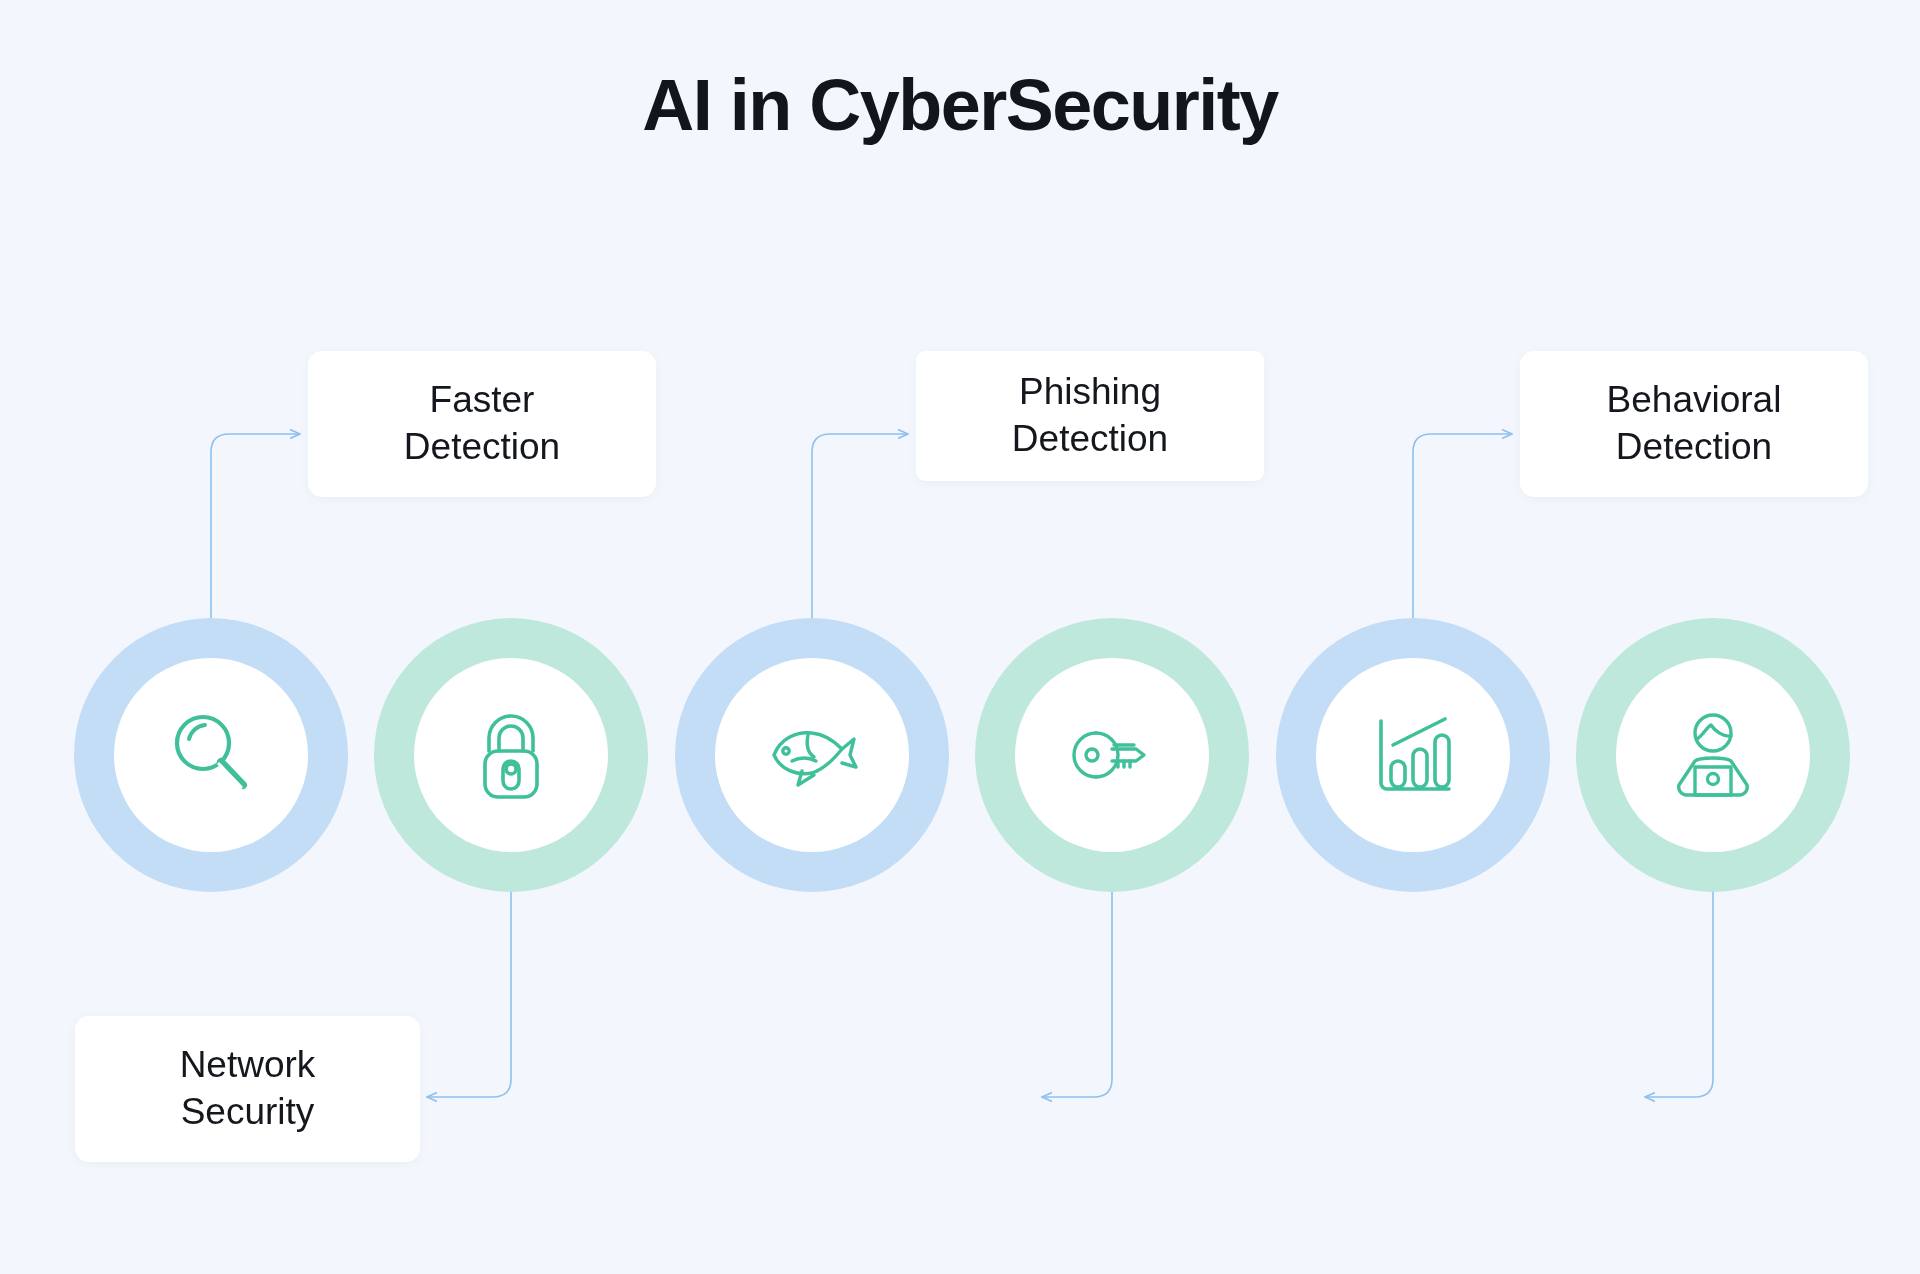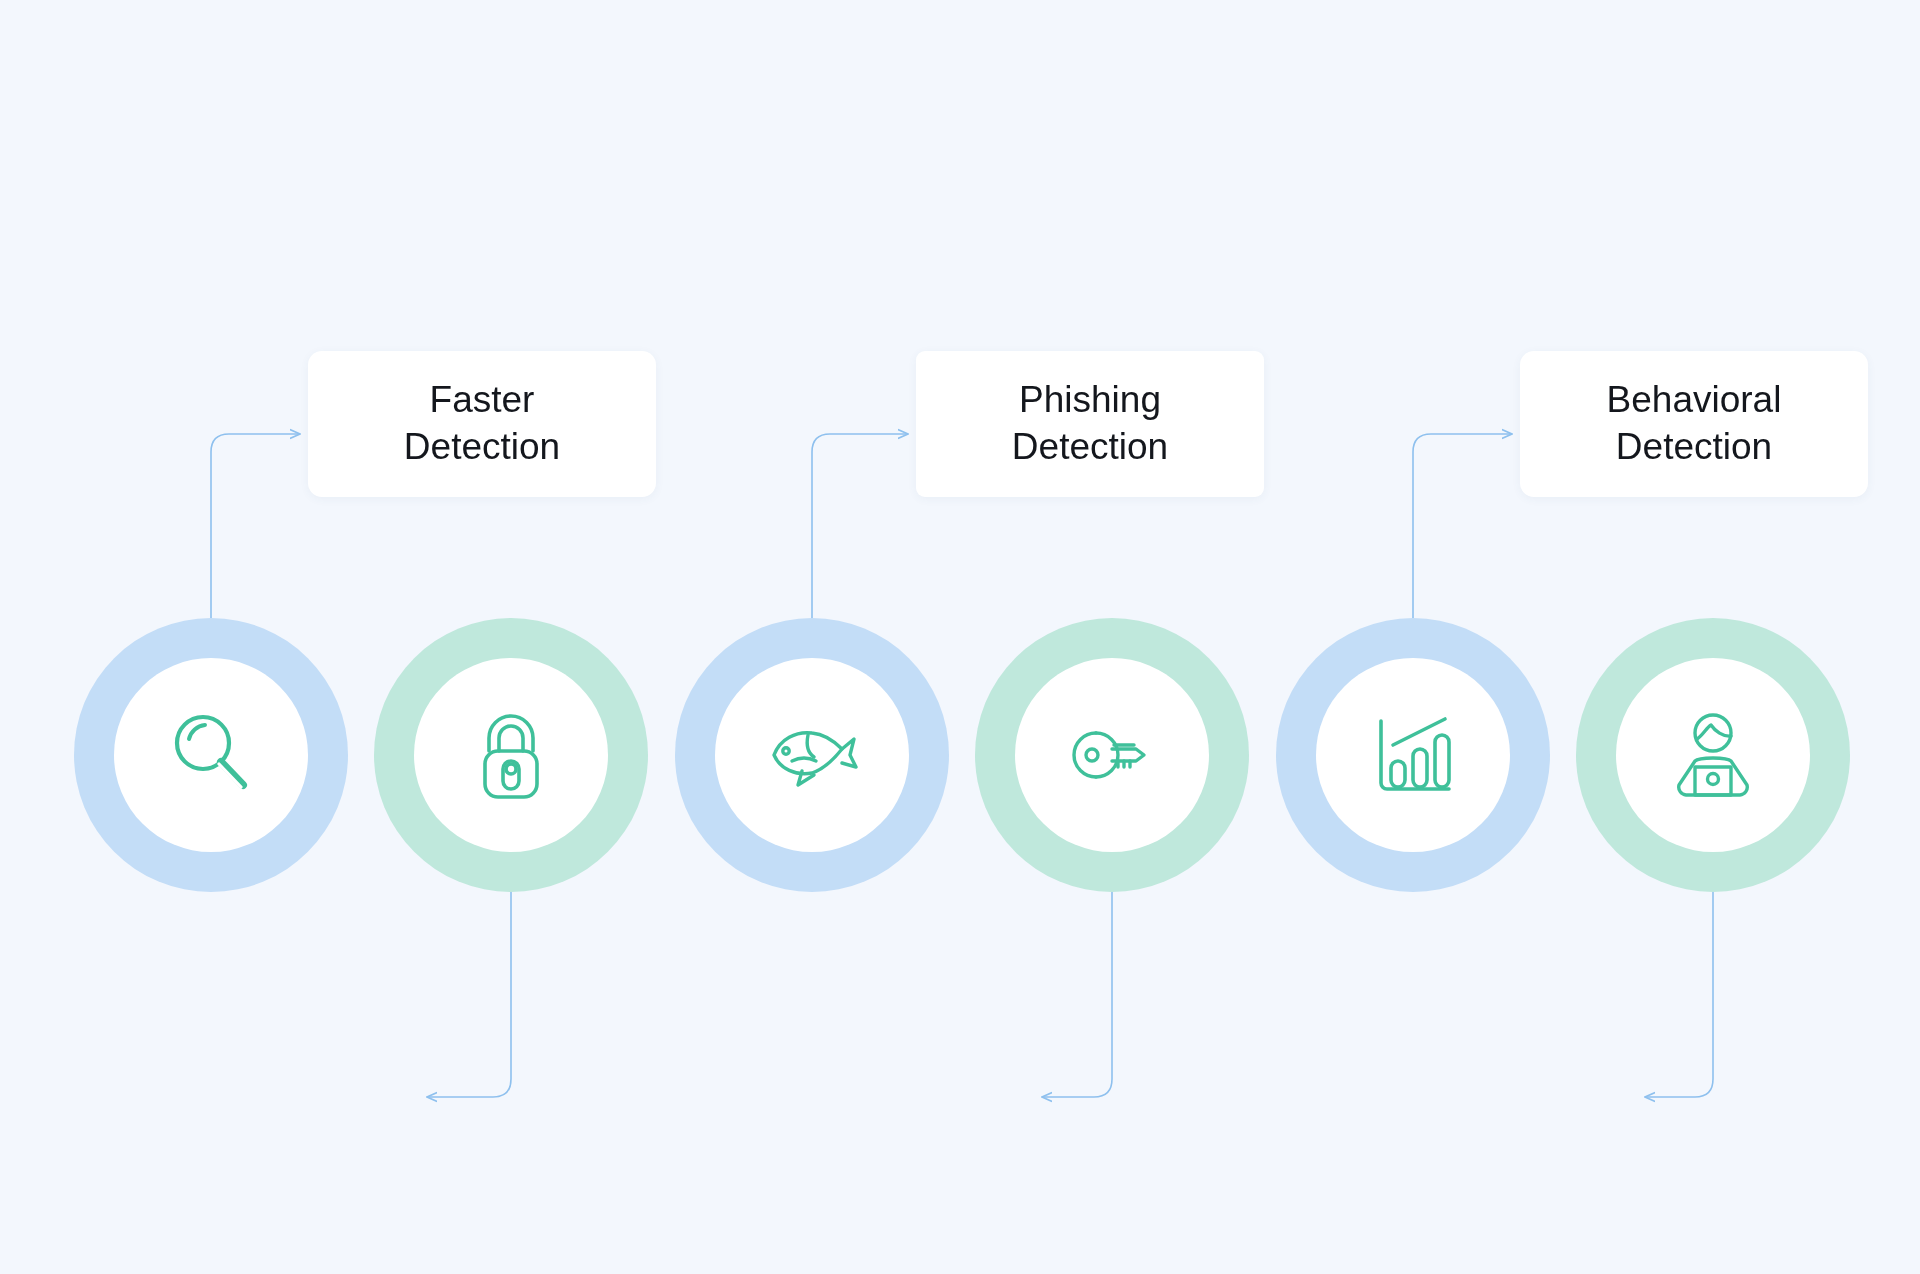--- a/index.html
+++ b/index.html
@@ -86,20 +86,21 @@
     font-weight: 400;
     padding: 10px 28px;
   }
   .card-text { white-space: pre-line; }
 </style>
 </head>
 <body>
 
 <div id="stage">
 
+  <div id="title">AI in CyberSecurity</div>
 
   <svg id="connectors" viewBox="0 0 1920 1274" width="1920" height="1274">
     <defs>
       <marker id="arrow-r" viewBox="0 0 10 10" refX="9" refY="5" markerWidth="7" markerHeight="7" orient="auto-start-reverse">
         <path d="M 0 1 L 9 5 L 0 9" fill="none" stroke="#8ec0ee" stroke-width="1.4"></path>
       </marker>
       <marker id="arrow-l" viewBox="0 0 10 10" refX="9" refY="5" markerWidth="7" markerHeight="7" orient="auto-start-reverse">
         <path d="M 0 1 L 9 5 L 0 9" fill="none" stroke="#8ec0ee" stroke-width="1.4"></path>
       </marker>
     </defs>
@@ -203,26 +204,30 @@
         </svg>
       </div>
     </div>
   </div>
 
   <div class="card" style="left:308px; top:351px; width:348px; height:146px;">
     <span class="card-text">Faster
 Detection</span>
   </div>
 
-  <div class="card" style="left:916px; top:351px; width:348px; height:146px;border-radius:9px;">
+  <div class="card" style="left:916px; top:351px; width:348px; height:130px;border-radius:9px;">
     <span class="card-text">Phishing
 Detection</span>
   </div>
 
   <div class="card" style="left:1520px; top:351px; width:348px; height:146px;">
     <span class="card-text">Behavioral
 Detection</span>
   </div>
 
+  <div class="card" style="left:75px; top:1016px; width:345px; height:146px;">
+    <span class="card-text">Network
+Security</span>
+  </div>
 
 
 
 </div>
 
 </body></html>

